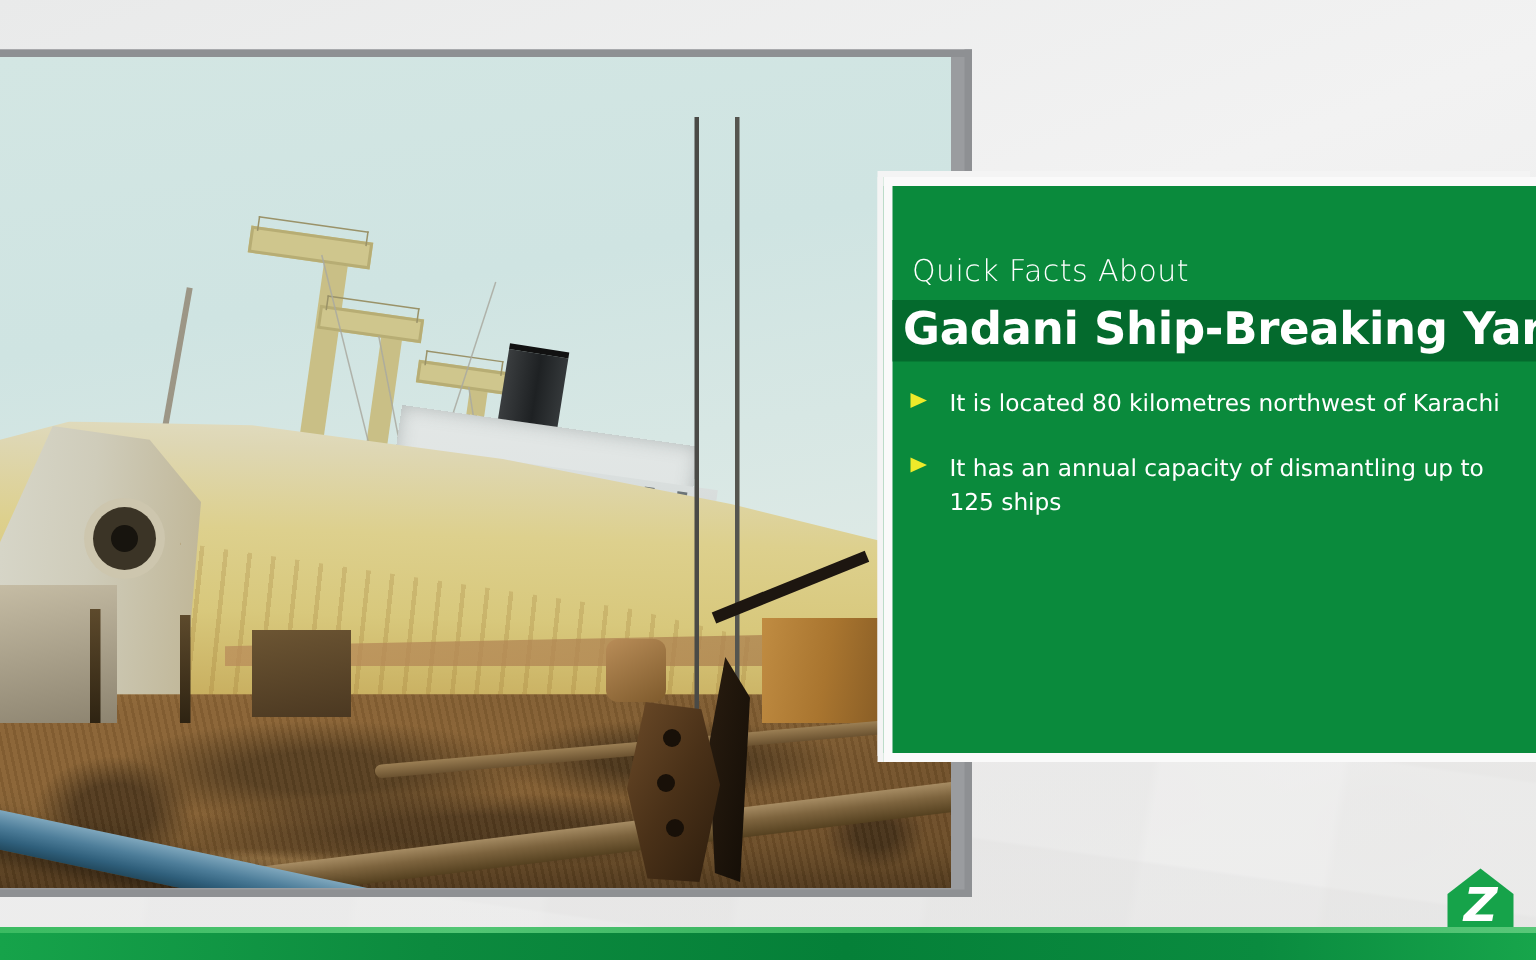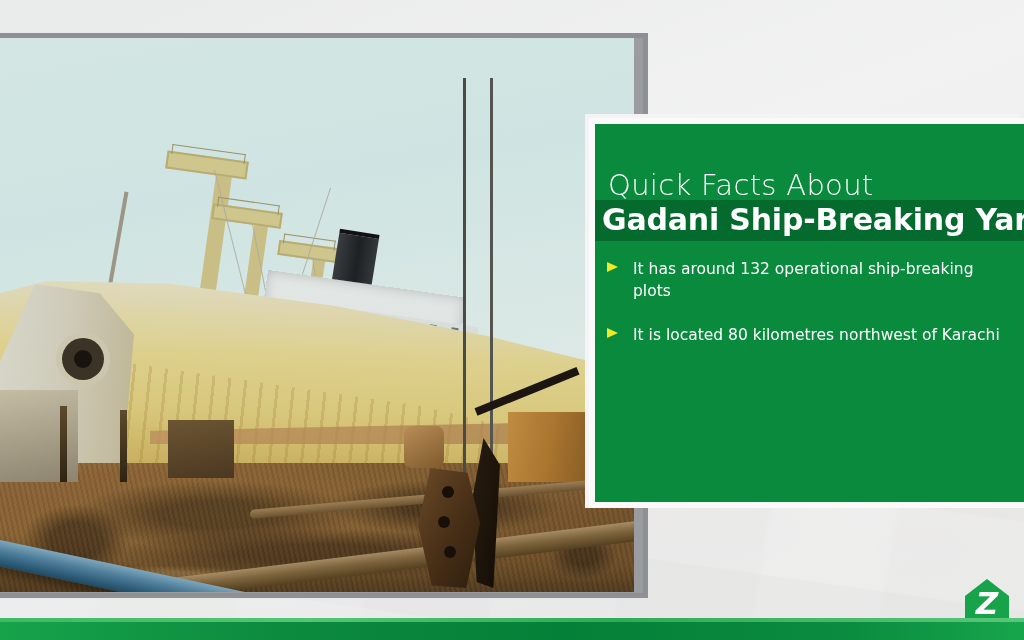--- a/index.html
+++ b/index.html
@@ -272,21 +272,21 @@
   }
   .panel-inner{
     position:absolute;inset:0;
     border-left:6px solid #fafafa;
     border-top:6px solid #fafafa;
     border-bottom:6px solid #fafafa;
     box-sizing:border-box;
   }
   .eyebrow{
     position:absolute;left:19px;top:50px;
-    font-size:29px;font-weight:300;color:#ffffff;letter-spacing:.3px;
+    font-size:20px;font-weight:300;color:#ffffff;letter-spacing:.3px;
     font-family:"DejaVu Sans", sans-serif;
   }
   .title-band{
     position:absolute;left:6px;right:0;top:82px;height:41px;
     background:#046a2d;
   }
   .title{
     position:absolute;left:13px;top:84px;
     font-size:30px;font-weight:bold;color:#ffffff;letter-spacing:-.2px;
     white-space:nowrap;
@@ -394,25 +394,25 @@
   </div>
 
   <div class="panel">
     <div class="panel-inner"></div>
     <div class="eyebrow">Quick Facts About</div>
     <div class="title-band"></div>
     <div class="title">Gadani Ship-Breaking Yard</div>
     <ul class="facts">
       <li class="fact">
         <span class="arrow"></span>
-        <span>It has around 132 operational ship-breaking plots</span>
+        <span>It is located 80 kilometres northwest of Karachi</span>
       </li>
       <li class="fact">
         <span class="arrow"></span>
-        <span>It is located 80 kilometres northwest of Karachi</span>
+        <span>It has an annual capacity of dismantling up to 125 ships</span>
       </li>
     </ul>
   </div>
 
   <div class="logo">
     <svg width="48" height="48" viewBox="0 0 48 48" aria-hidden="true">
       <path d="M24 2 L46 19 L46 46 L2 46 L2 19 Z" fill="#16a34a"></path>
       <text x="24" y="37" text-anchor="middle" font-family="DejaVu Sans, sans-serif" font-size="31" font-weight="bold" font-style="italic" fill="#ffffff">Z</text>
     </svg>
   </div>

